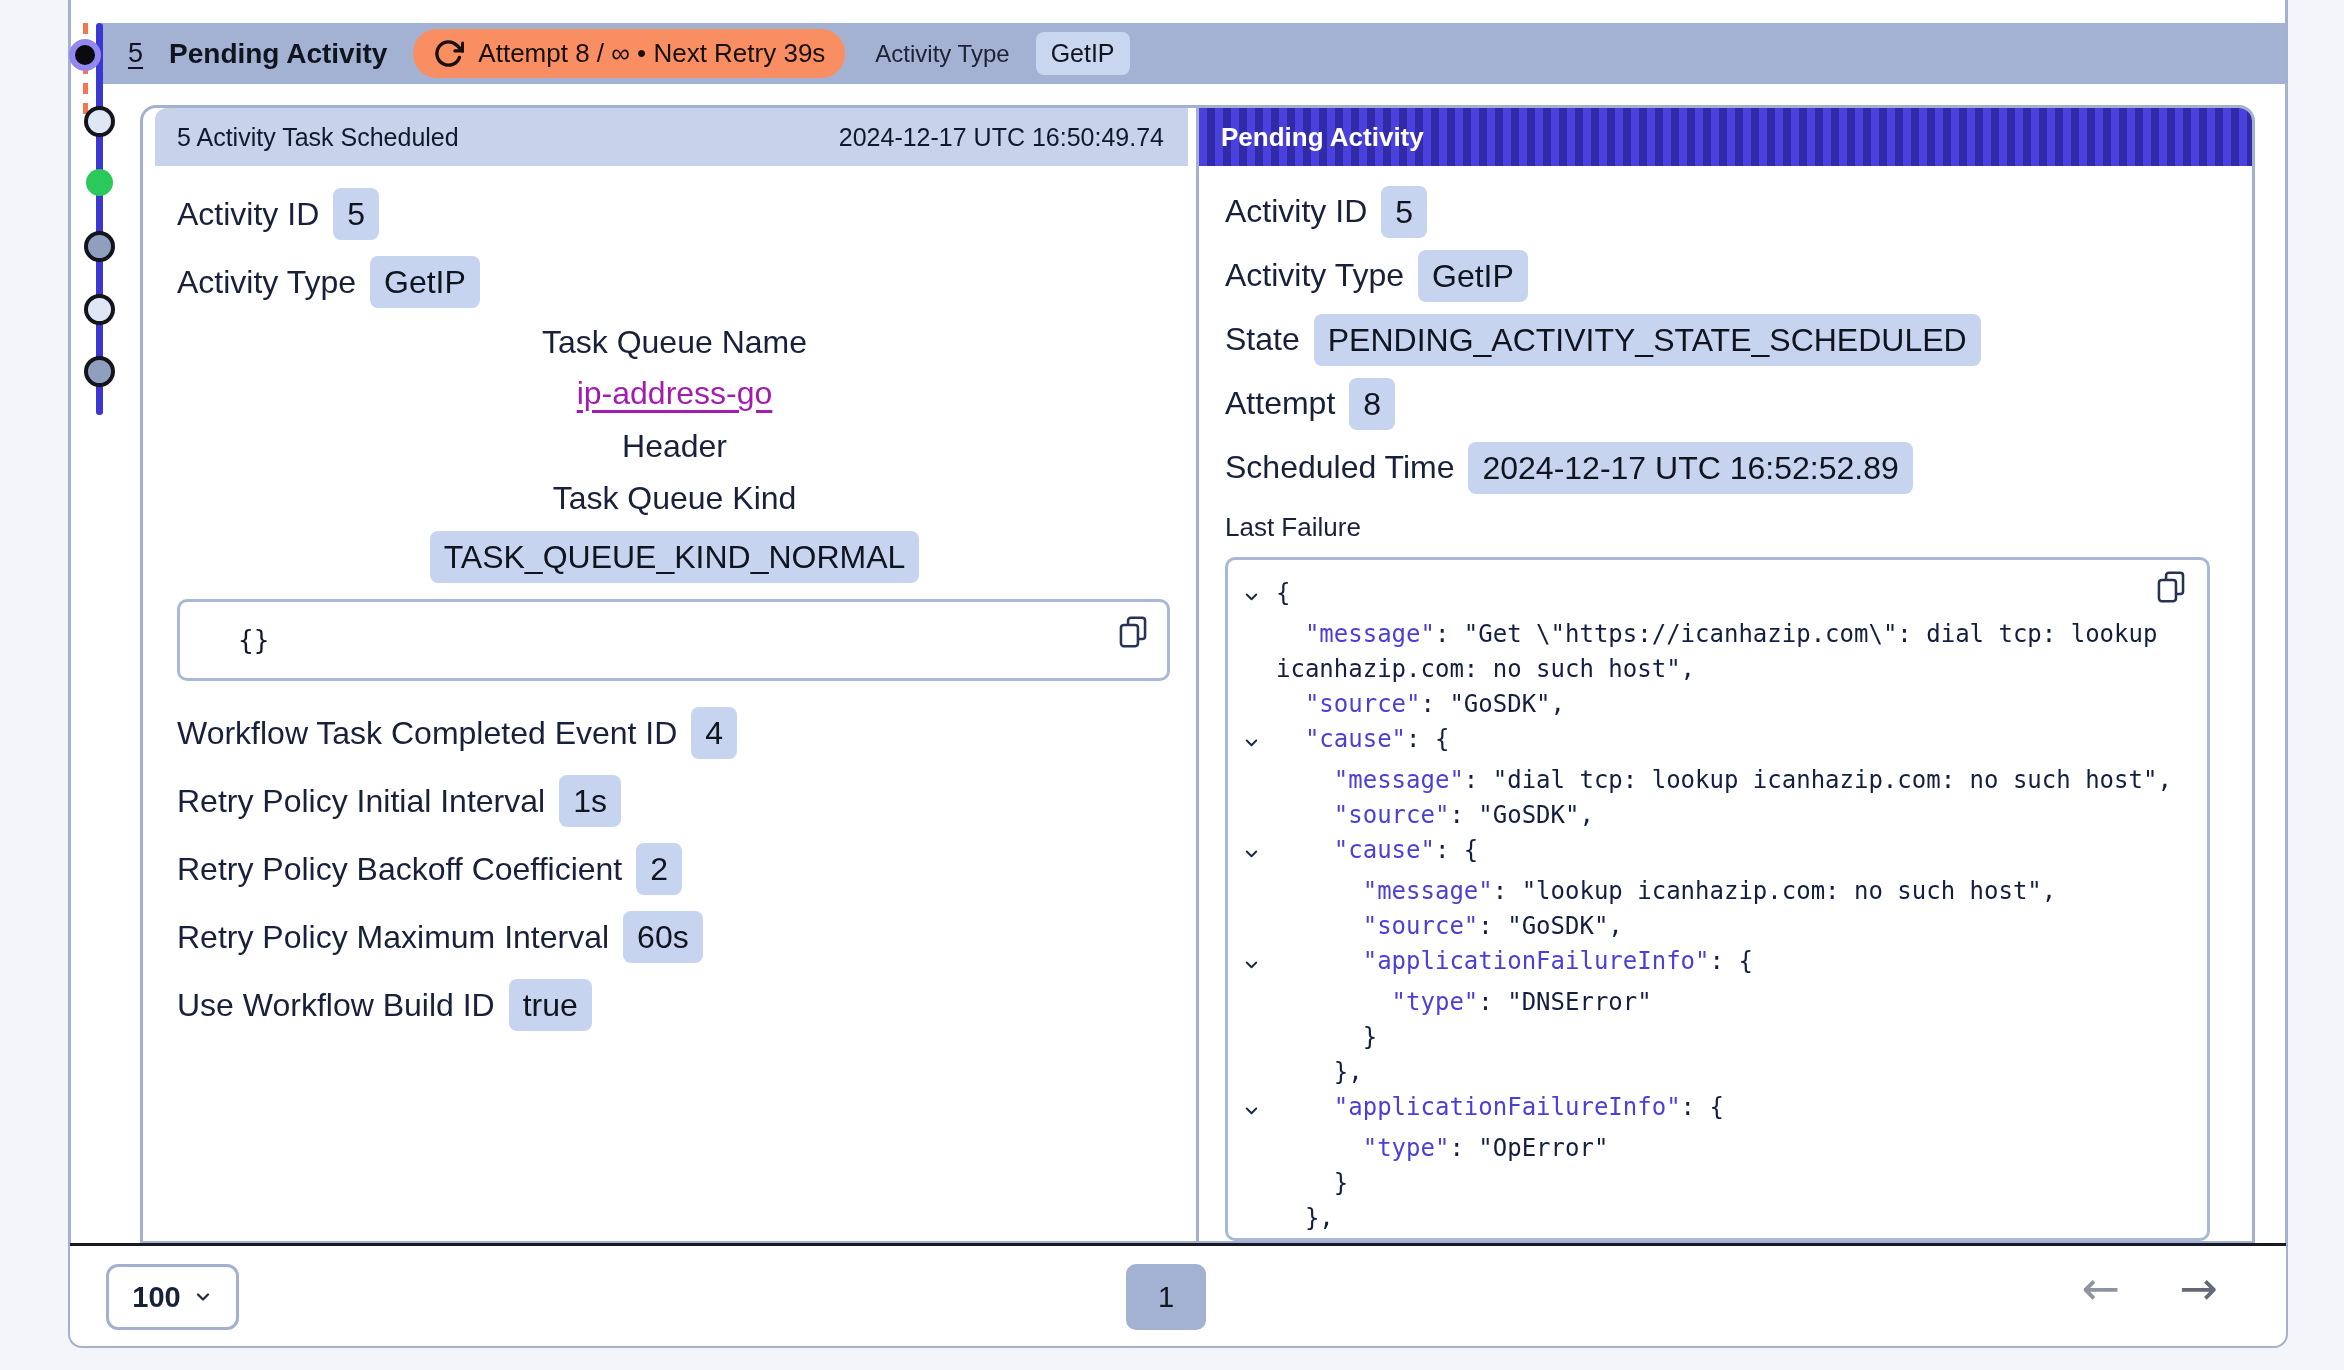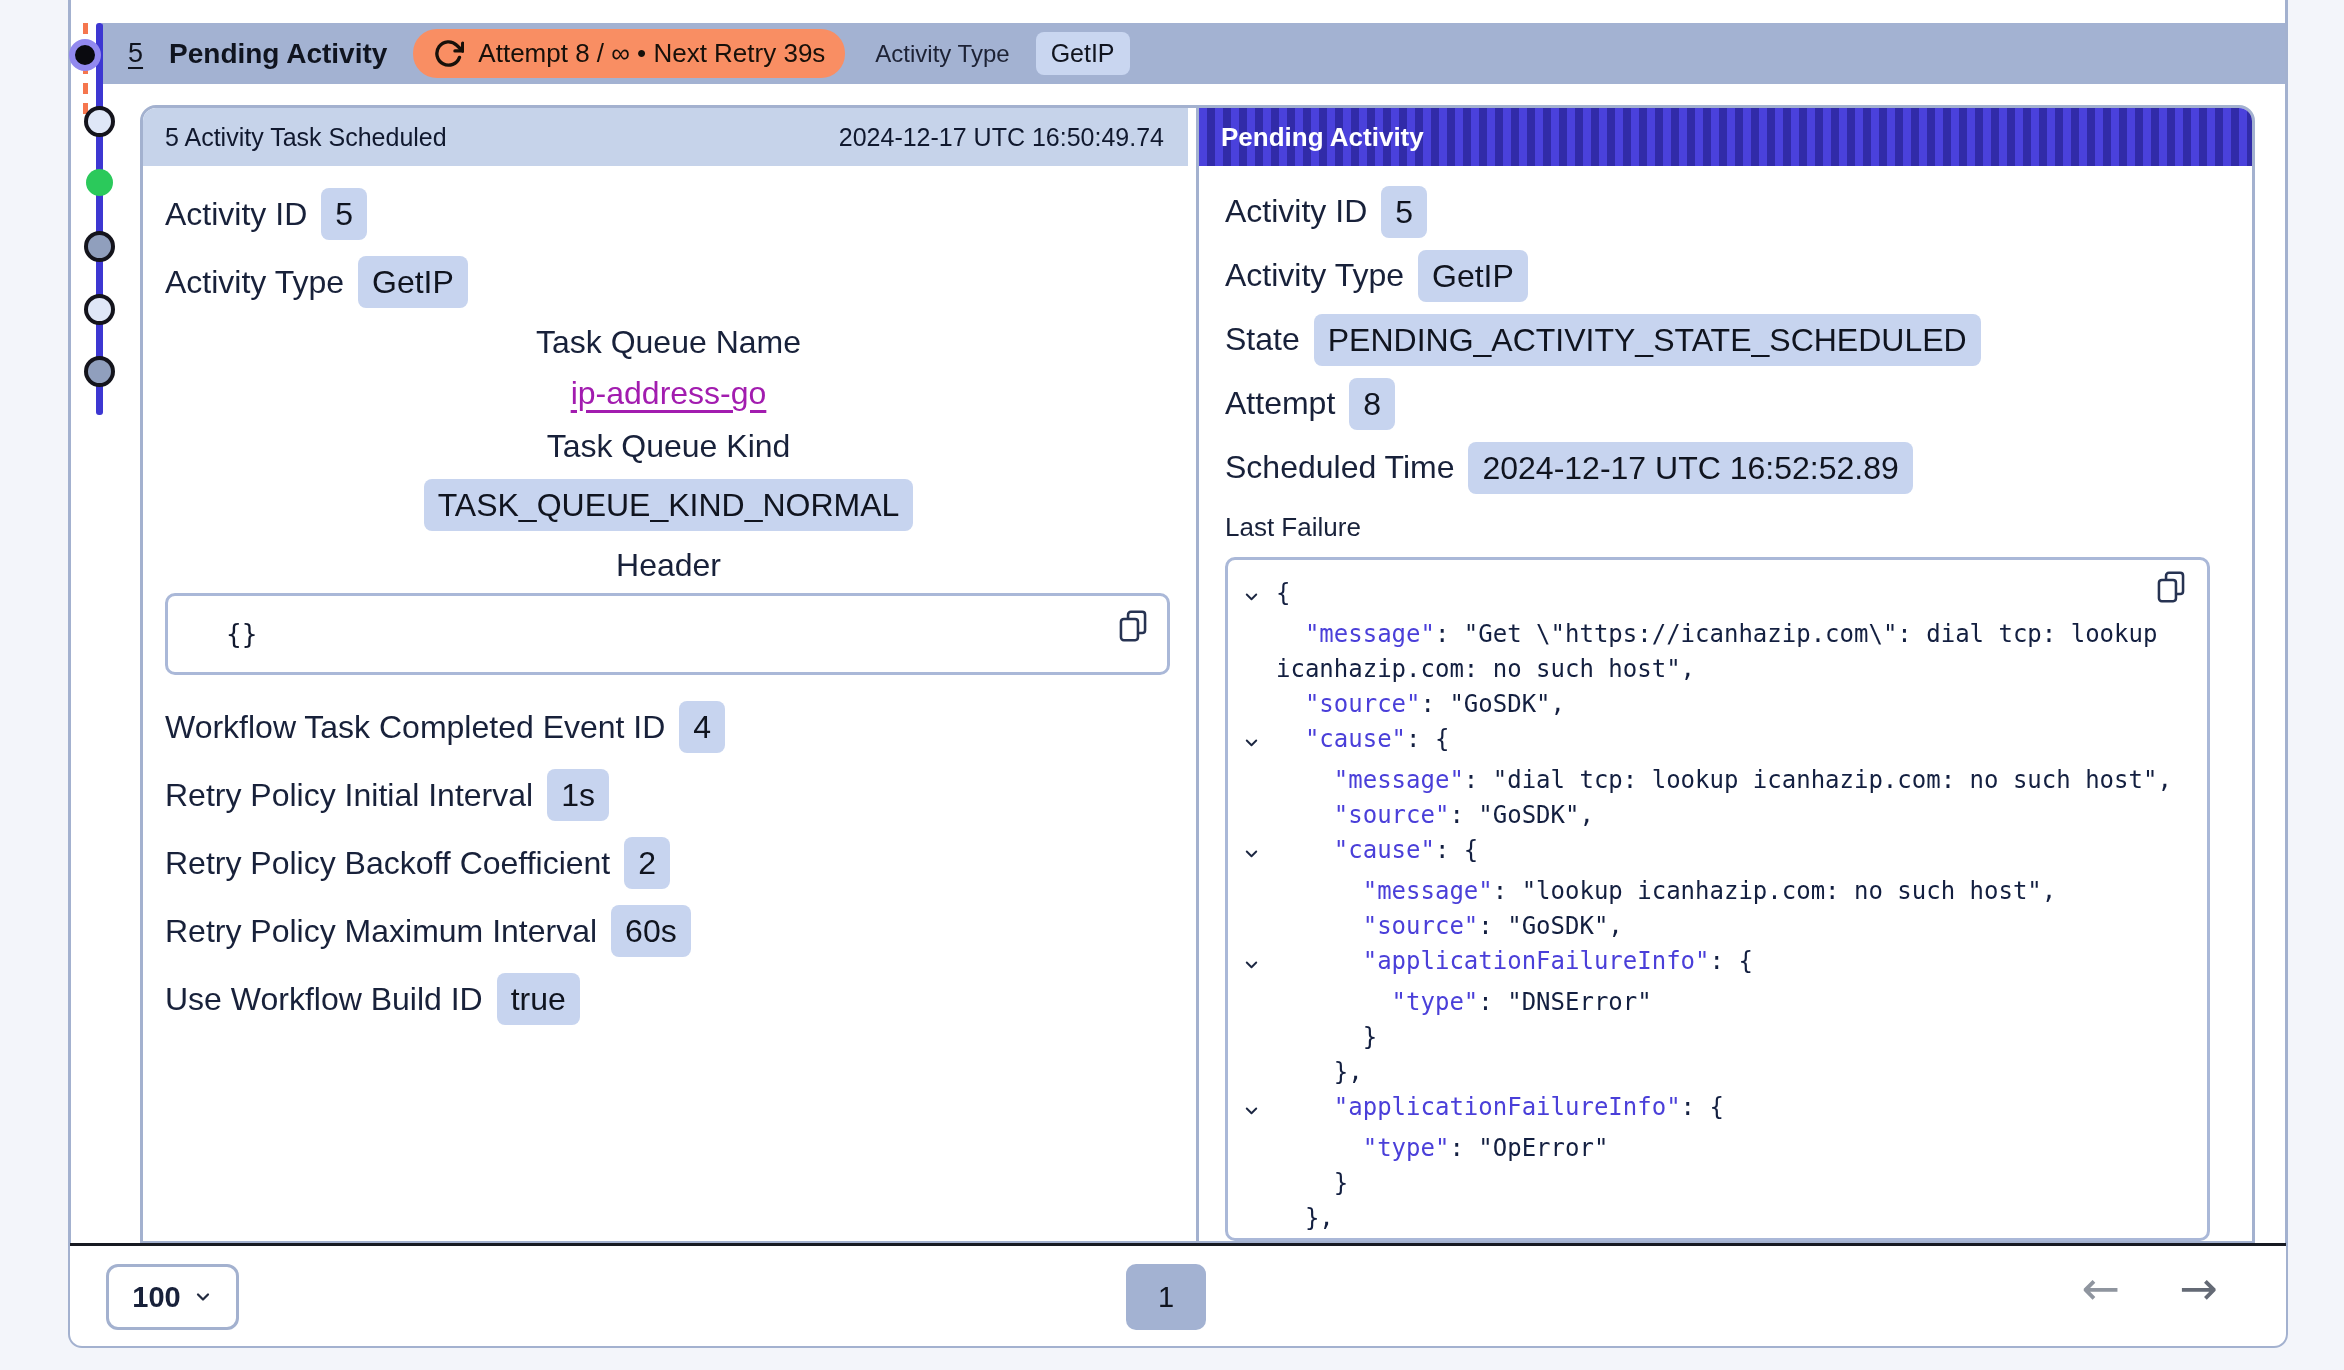--- a/index.html
+++ b/index.html
@@ -34,21 +34,21 @@
   .dot-pending{left:69px;top:39px;width:32px;height:32px;background:#0a0a0f;border:6px solid #9289ef;}
   .dot-open {left:84px;width:31px;height:31px;background:#dfe7f7;border:4px solid #14141c;}
   .dot-gray {left:84px;width:31px;height:31px;background:#909fbd;border:4px solid #14141c;}
   .dot-green{left:86px;width:27px;height:27px;background:#2bc95b;border:none;}
   
   .card{
     position:absolute;left:140px;top:105px;width:2115px;height:1139px;
     border:3px solid #a3b1cf;border-radius:16px 16px 0 0;box-sizing:border-box;
     display:flex;overflow:hidden;background:#fff;
   }
-  .card-left{width:1056px;flex:0 0 1056px;border-right:3px solid #a3b1cf;box-sizing:border-box;}
+  .card-left{width:1056px;flex:0 0 1056px;border-right:3px solid #a3b1cf;box-sizing:border-box;padding-left:12px;}
   .card-right{flex:1;display:flex;flex-direction:column;min-width:0;}
   .card-left-header{
     height:58px;background:#c6d3ea;border-radius:12px 0 0 0;margin-right:8px;
     display:flex;align-items:center;justify-content:space-between;
     padding:0 24px 0 22px;font-size:25px;color:#10182e;
   }
   .card-right-header{
     height:58px;flex:0 0 58px;color:#fff;font-weight:700;font-size:26px;
     display:flex;align-items:center;padding:0 22px;
     background:repeating-linear-gradient(90deg,#4a41dc 0 8px,#312ba8 8px 16px);
@@ -139,26 +139,26 @@
         <span class="badge">5</span>
       </div>
       <div class="frow">
         <span>Activity Type</span>
         <span class="badge">GetIP</span>
       </div>
       <div class="frow sp">
         <span>Task Queue Name</span>
         <span class="link">ip-address-go</span>
       </div>
+      <div class="frow sp label-only">
+        <span>Header</span>
+      </div>
       <div class="frow sp">
         <span>Task Queue Kind</span>
         <span class="badge">TASK_QUEUE_KIND_NORMAL</span>
-      </div>
-      <div class="frow sp label-only">
-        <span>Header</span>
       </div>
       <div class="header-box">
         <span>{}</span>
         <button class="copy-btn">
           <svg width="32" height="34" viewBox="0 0 22 24" fill="none" stroke="#273352" stroke-width="1.8">
             <rect x="7.5" y="2" width="12" height="15" rx="2"></rect>
             <rect x="2.5" y="7" width="12" height="15" rx="2" fill="#ffffff"></rect>
           </svg>
         </button>
       </div>

